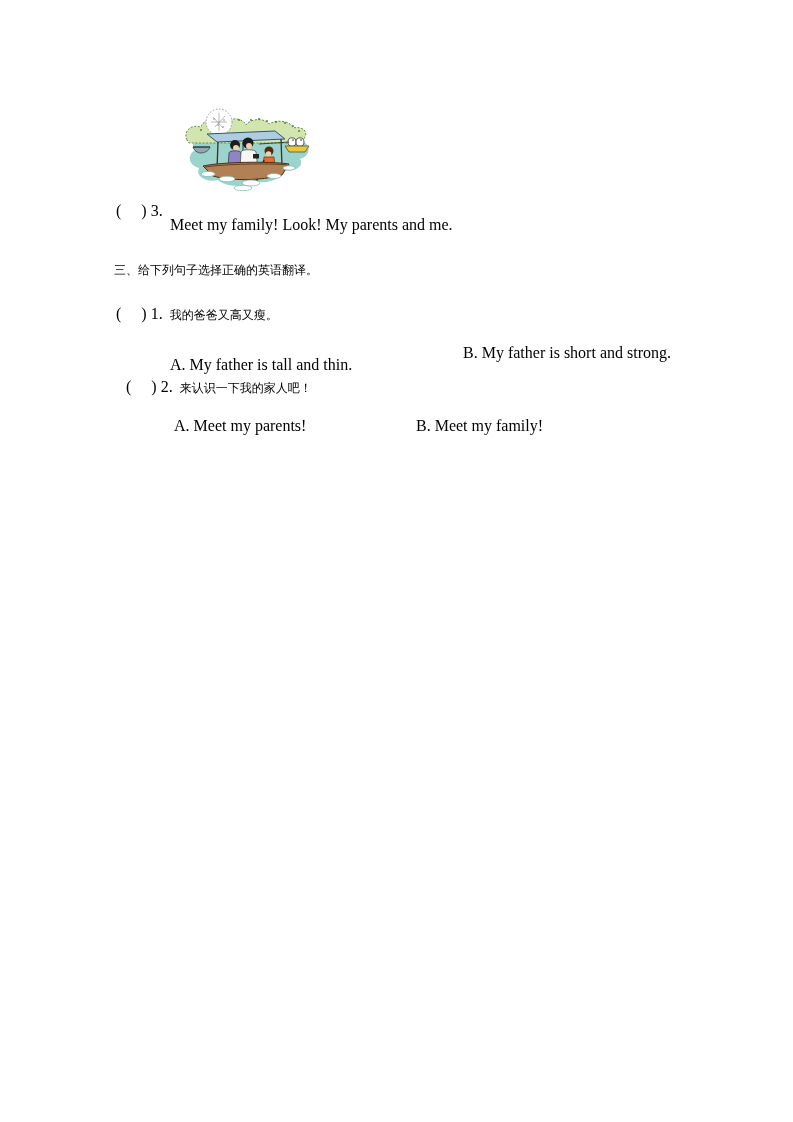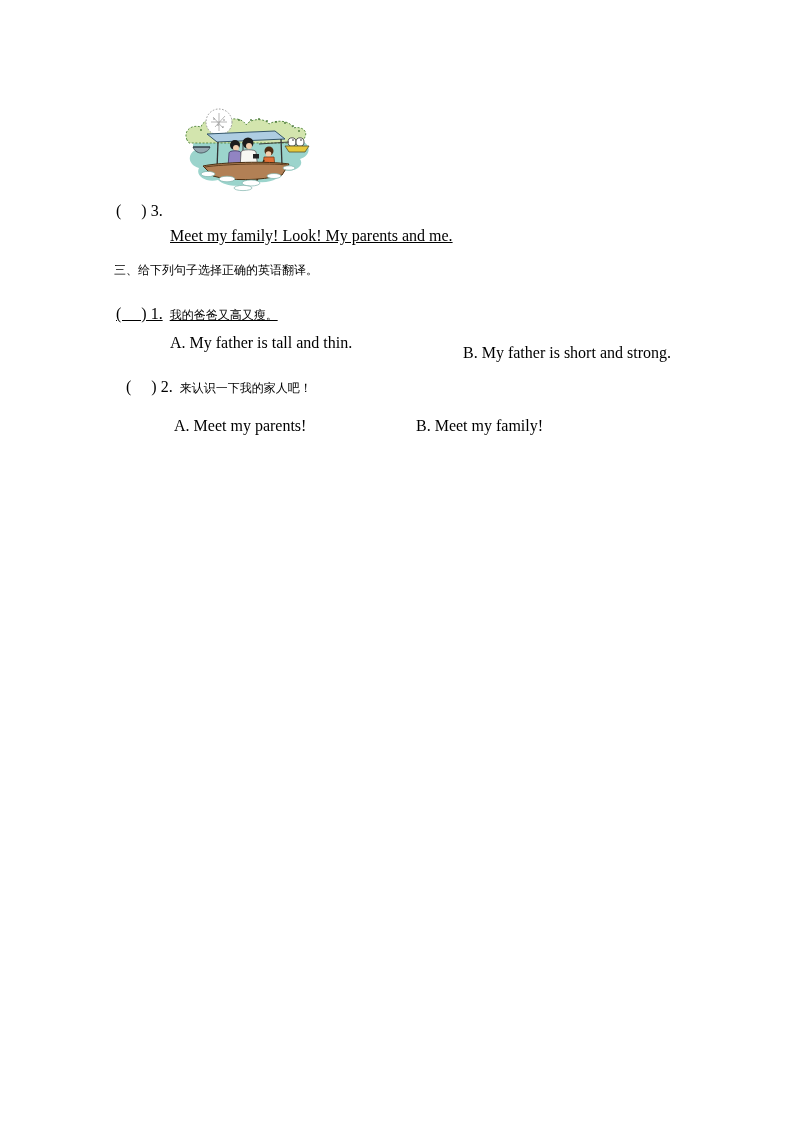--- a/index.html
+++ b/index.html
@@ -129,28 +129,28 @@
         <ellipse cx="108" cy="60" rx="6" ry="2.2"></ellipse>
         <ellipse cx="62" cy="80" rx="9" ry="2.6"></ellipse>
       </g>
     </svg>
   </div>
 
   <div class="abs" style="left:116px; top:201px;">
     <span class="en marker">(&nbsp;&nbsp;&nbsp;&nbsp;&nbsp;) 3.</span>
   </div>
 
-  <div class="abs en" style="left:170px; top:226px;text-decoration:underline;">Meet my family! Look! My parents and me.</div>
+  <div class="abs en" style="left:170px; top:215px;">Meet my family! Look! My parents and me.</div>
 
   <div class="abs cn" style="left:114px; top:261px;">三、给下列句子选择正确的英语翻译。</div>
 
-  <div class="abs" style="left:116px; top:304px;text-decoration:underline;">
+  <div class="abs" style="left:116px; top:304px;">
     <span class="en marker">(&nbsp;&nbsp;&nbsp;&nbsp;&nbsp;) 1.</span><span class="cn">我的爸爸又高又瘦。</span>
   </div>
-  <div class="abs en" style="left:170px; top:333px;">A. My father is tall and thin.</div>
+  <div class="abs en" style="left:170px; top:355px;">A. My father is tall and thin.</div>
   <div class="abs en" style="left:423px; top:343px;margin-left:40px;">B. My father is short and strong.</div>
 
   <div class="abs" style="left:116px; top:377px;margin-left:10px;">
     <span class="en marker">(&nbsp;&nbsp;&nbsp;&nbsp;&nbsp;) 2.</span><span class="cn">来认识一下我的家人吧！</span>
   </div>
   <div class="abs en" style="left:174px; top:416px;">A. Meet my parents!</div>
   <div class="abs en" style="left:408px; top:416px;margin-left:8px;">B. Meet my family!</div>
 
 </div>
 

